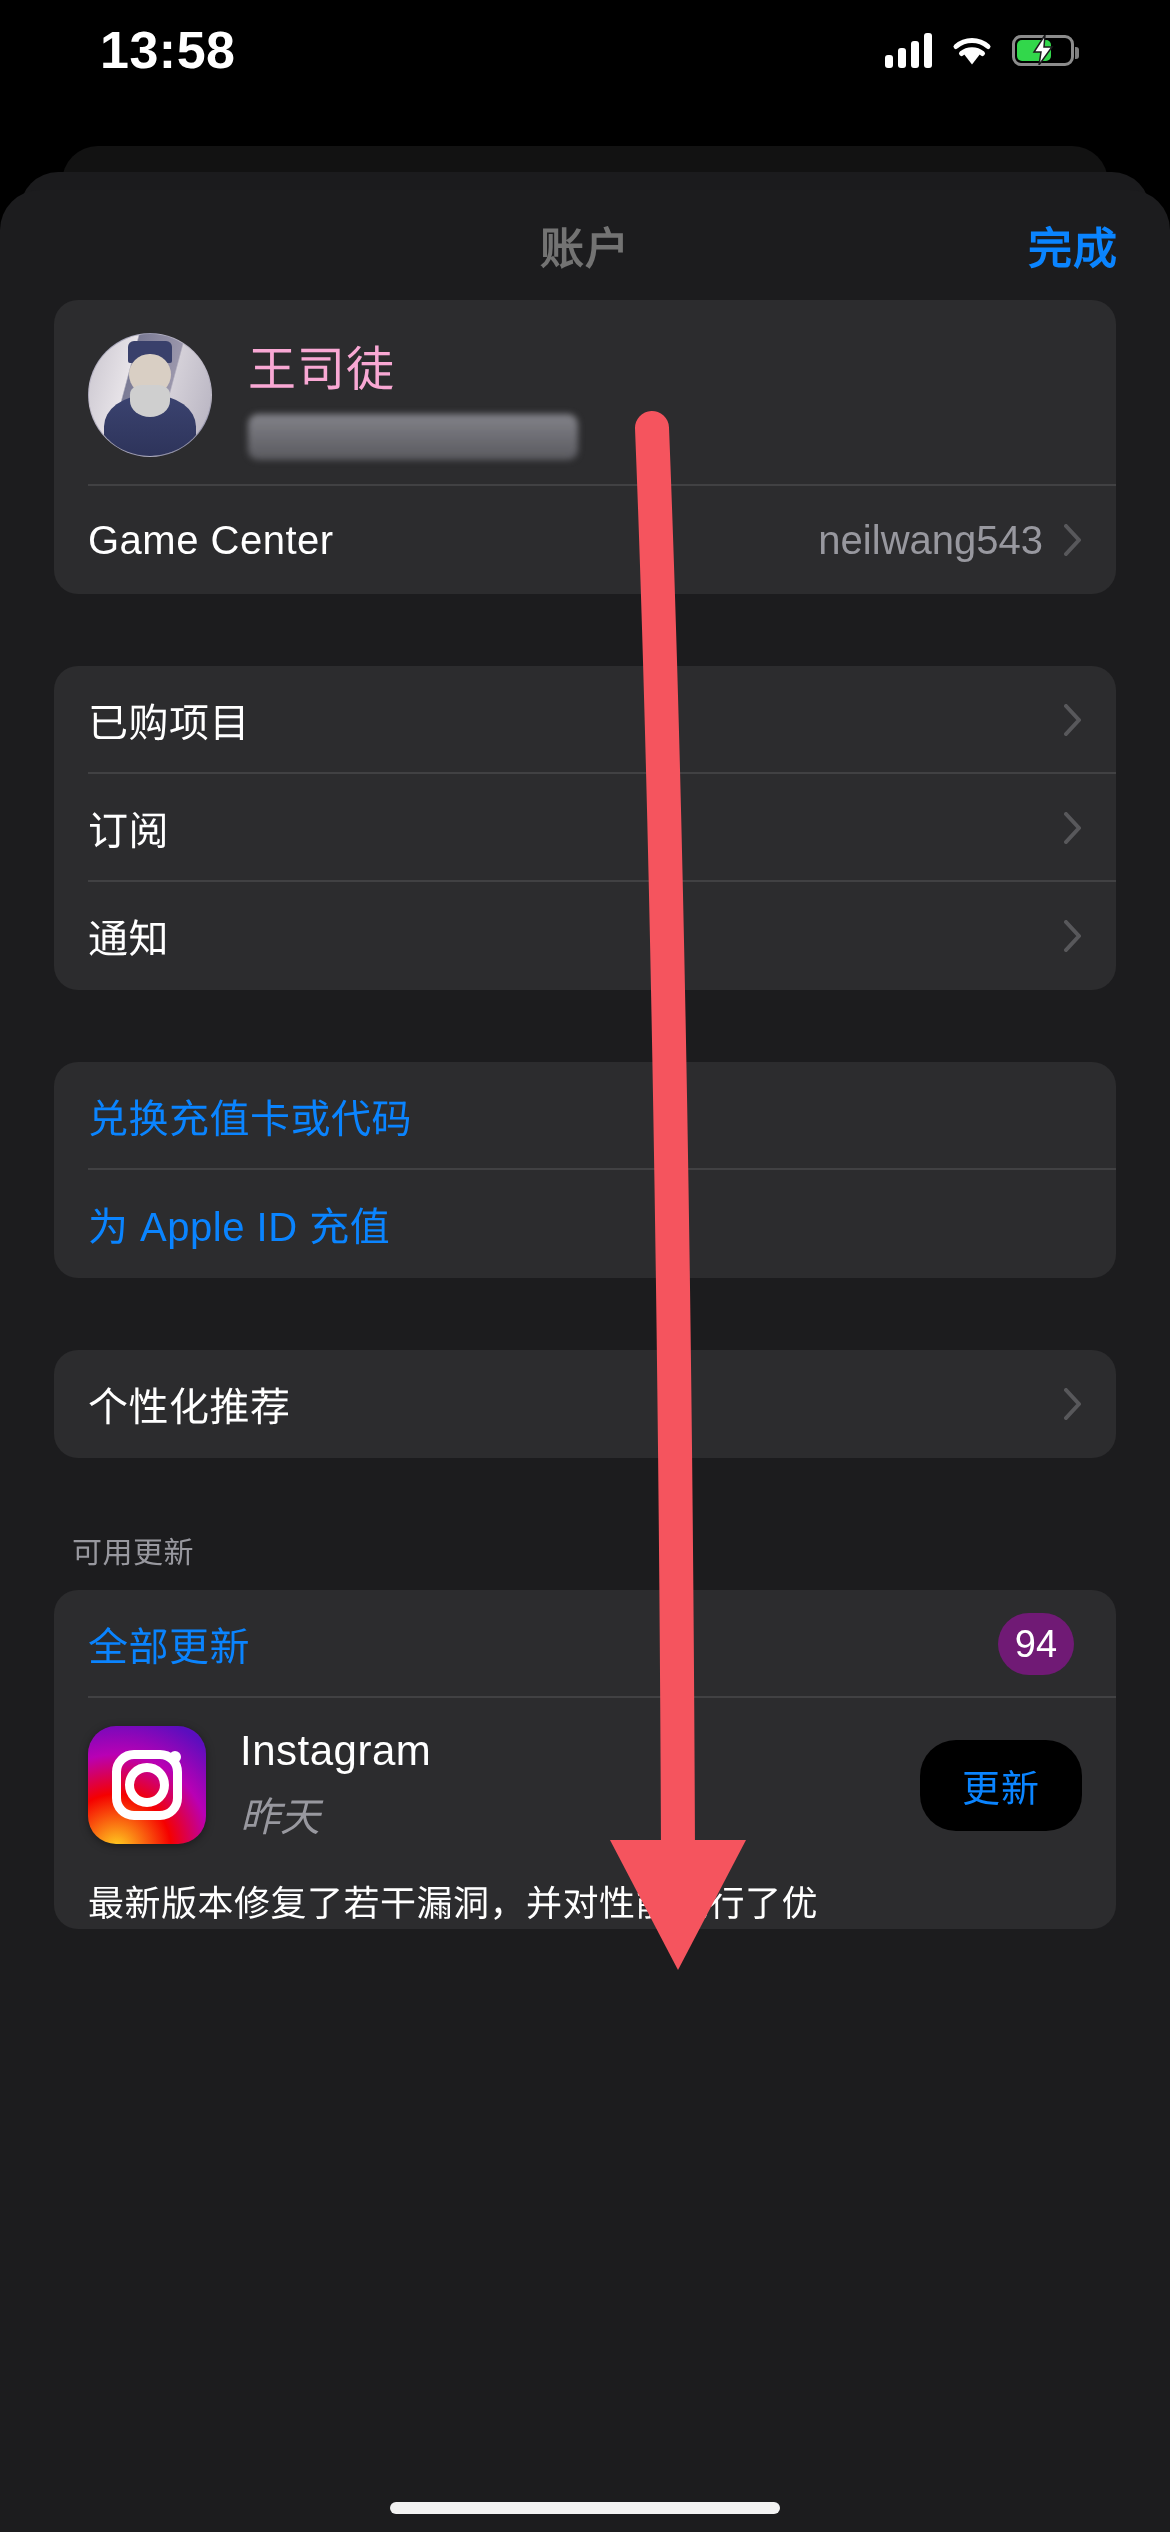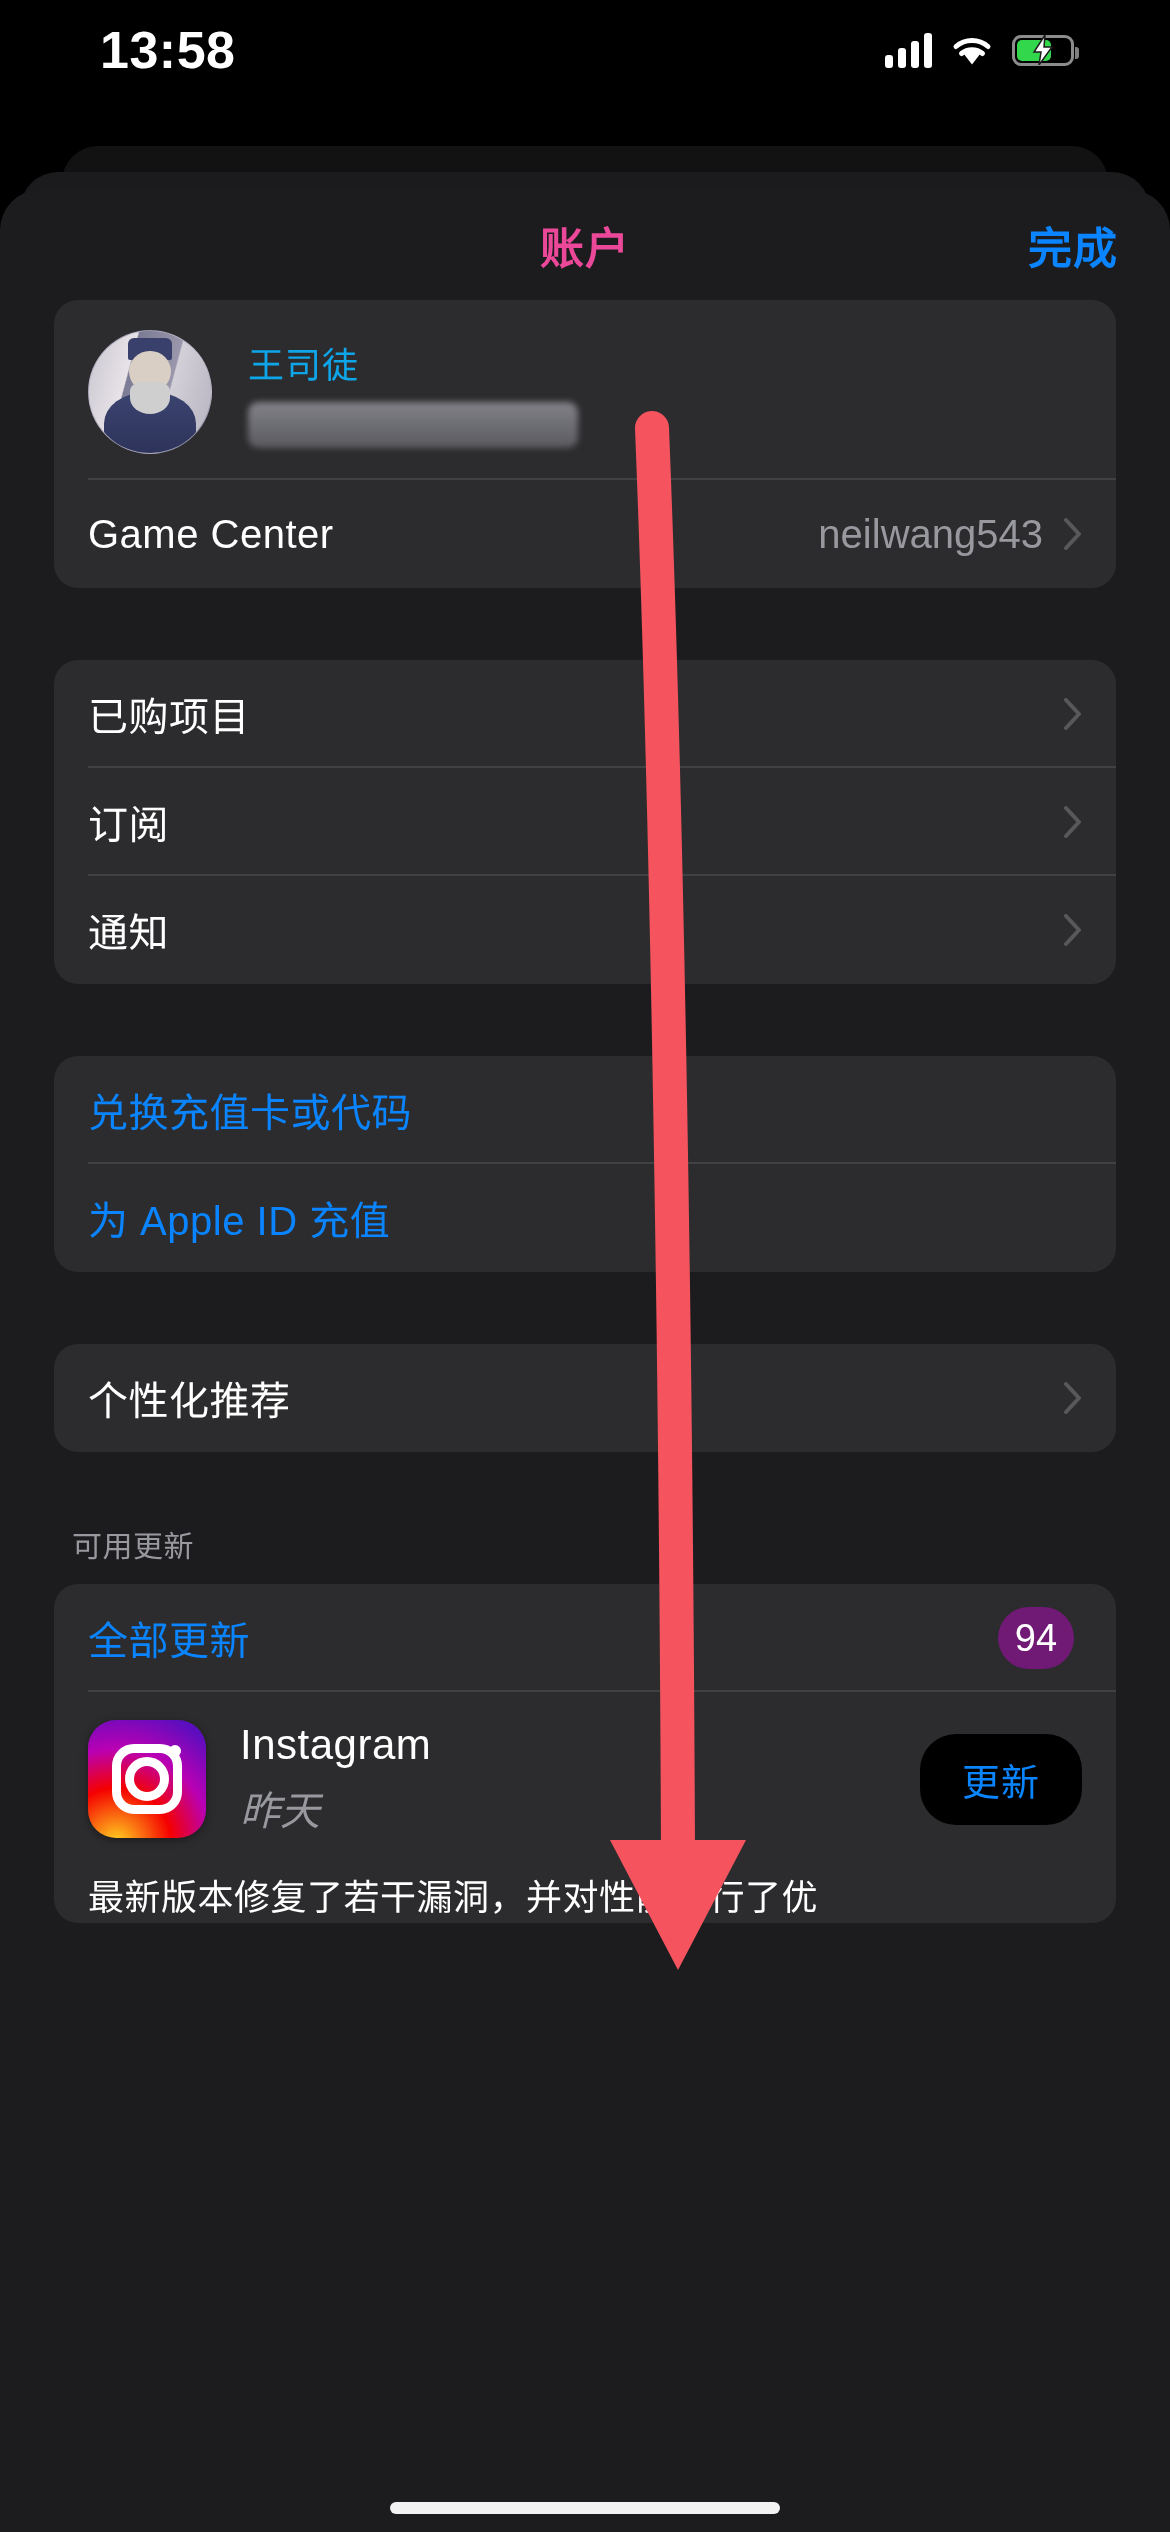--- a/index.html
+++ b/index.html
@@ -79,21 +79,21 @@
     z-index:10;
     overflow:hidden;
   }
 
   
   #nav-bar {
     position:relative; height:110px;
     display:flex; align-items:center; justify-content:center;
   }
   #nav-title {
-    color:#ec4899; font-size:44px; font-weight:700;
+    color:#737373; font-size:44px; font-weight:700;
     letter-spacing:1px;
   }
   #done-button {
     position:absolute; right:52px; top:50%;
     transform:translateY(-50%);
     color:#0A84FF; font-size:44px; font-weight:700;
     letter-spacing:1px; cursor:pointer;
   }
 
   
@@ -168,21 +168,21 @@
     width:36%; height:18%;
     background:#39406b; border-radius:6px 6px 2px 2px;
   }
   #avatar .av-beard{
     position:absolute; left:34%; top:42%;
     width:32%; height:26%;
     background:#cfcfcf; border-radius:30% 30% 52% 52%;
   }
   #profile-text { margin-left:36px; flex:1; }
   #profile-name {
-    color:#0ea5e9; font-size:36px; letter-spacing:1px;
+    color:#f9a8d4; font-size:48px; letter-spacing:1px;
   }
   #profile-email-redacted {
     margin-top:14px;
     width:330px; height:46px;
     background:linear-gradient(180deg,rgba(160,160,168,0.75),rgba(120,120,128,0.6));
     border-radius:10px;
     filter:blur(3px);
   }
 
   

